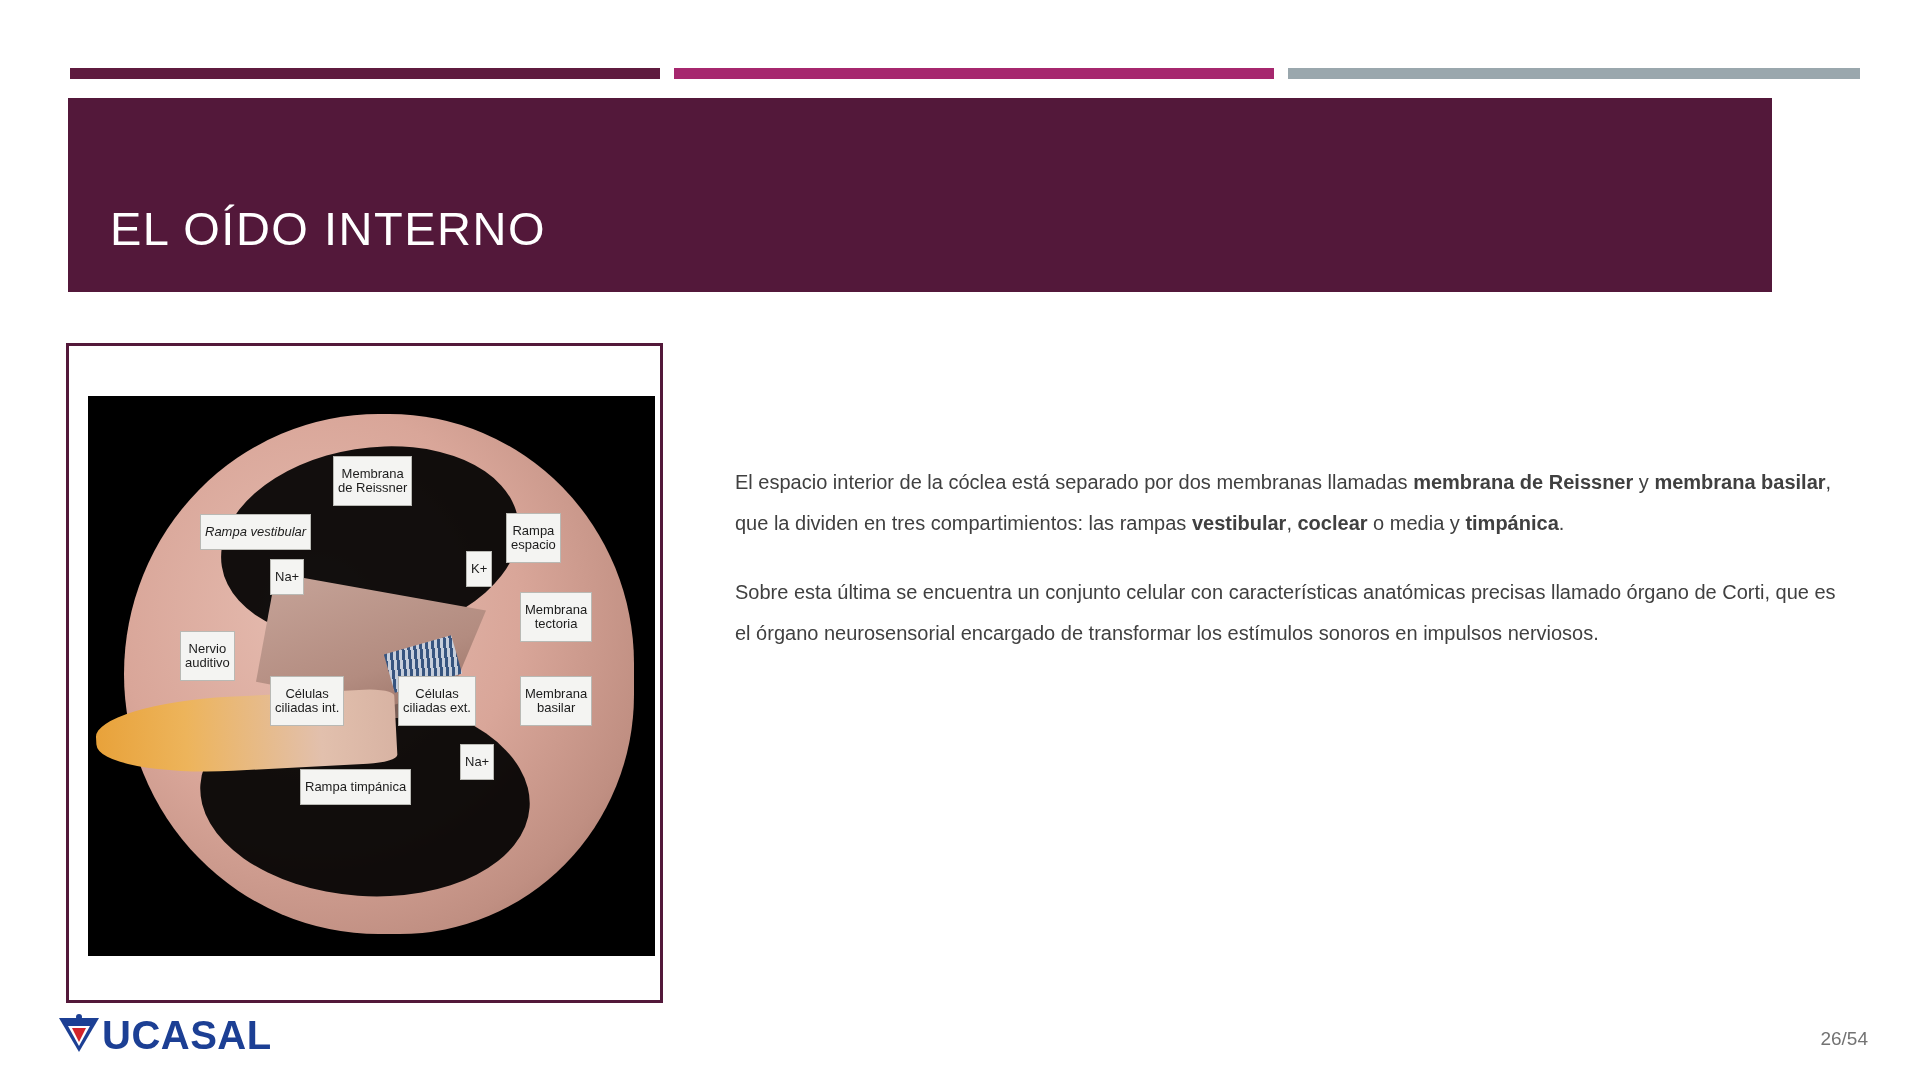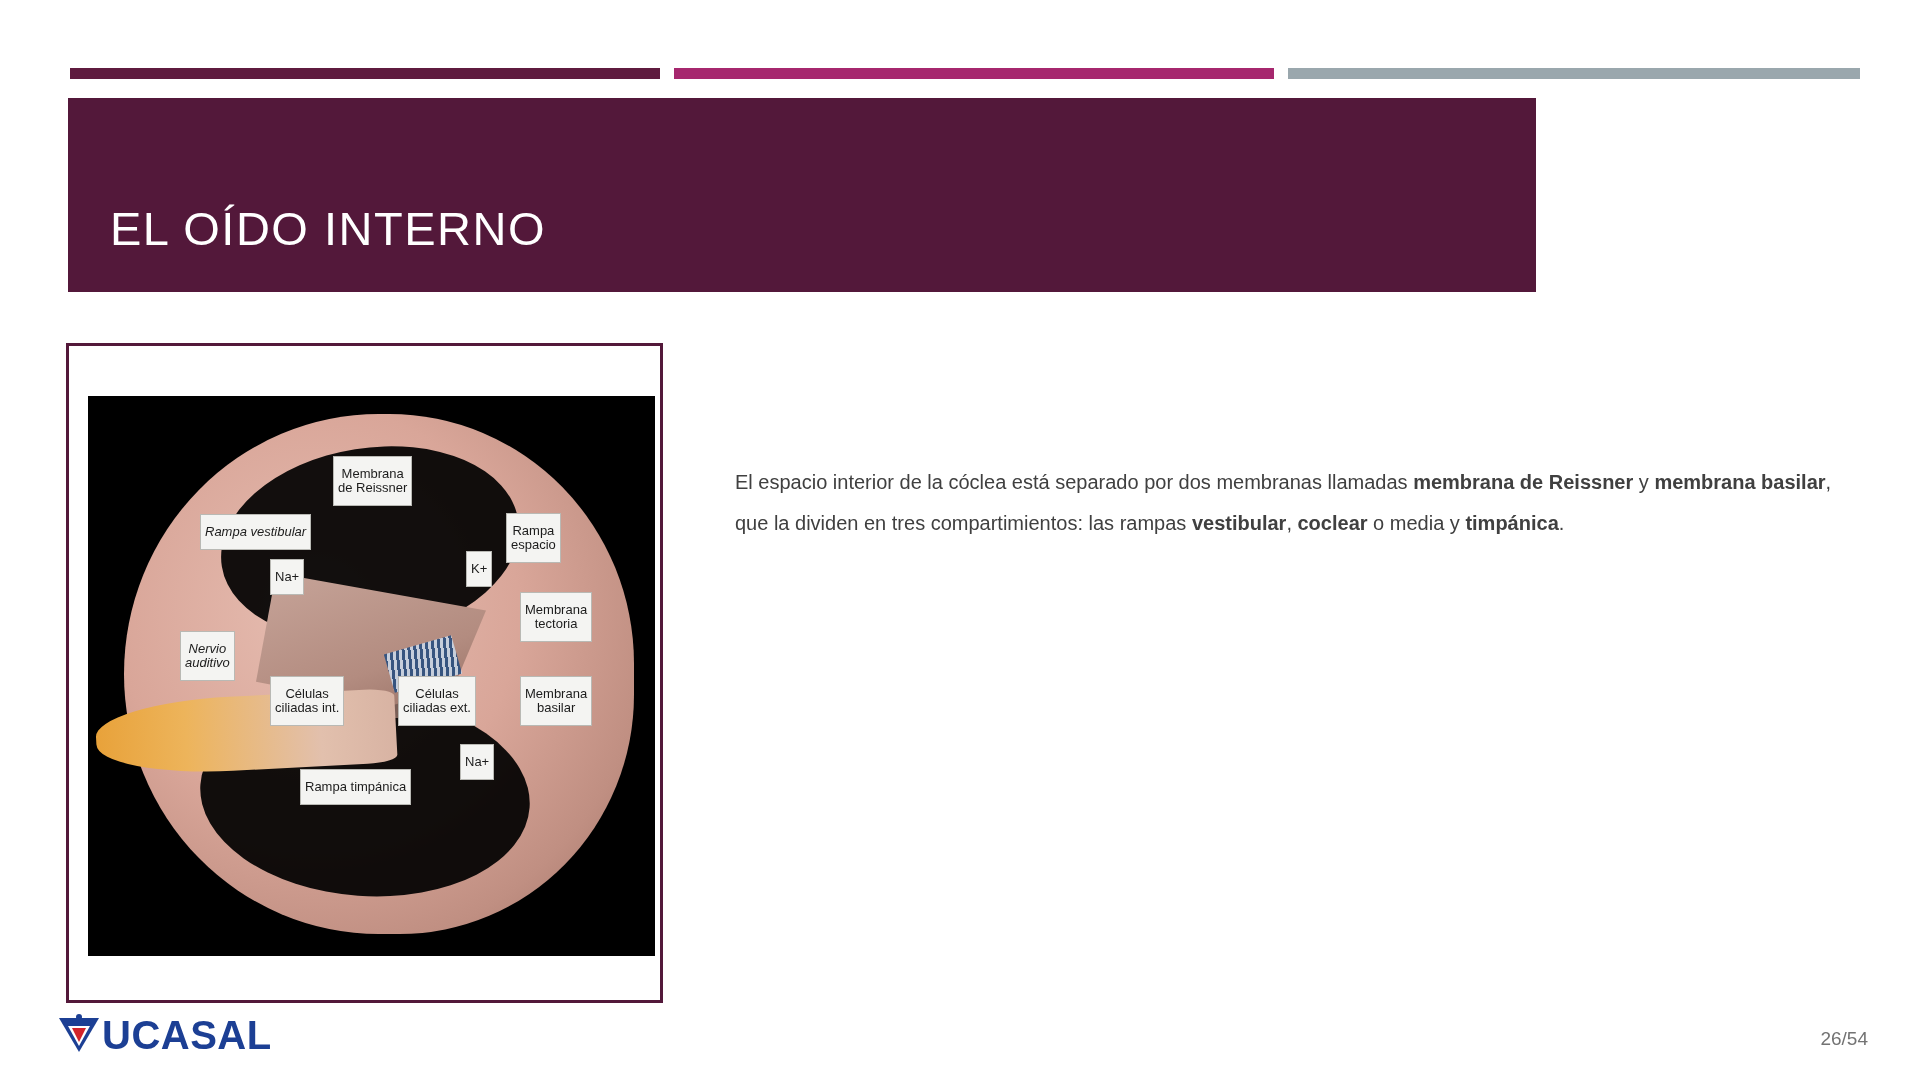--- a/index.html
+++ b/index.html
@@ -27,21 +27,21 @@
   }
   .rule-dark   { width: 590px; background: #5f1b3f; }
   .rule-mid    { width: 600px; background: #a6276e; }
   .rule-gray   { flex: 1;      background: #9aa7ad; }
 
   
   .title-band {
     position: absolute;
     top: 98px;
     left: 68px;
-    width: 1468px;
+    width: 1704px;
     height: 194px;
     background: #53183a;
   }
   .title-band .title-text {
     position: absolute;
     left: 42px;
     bottom: 36px;
     color: #ffffff;
     font-size: 47px;
     letter-spacing: 1.5px;
@@ -221,37 +221,38 @@
 
     <div class="lbl" style="left:245px; top:60px;">Membrana
 de Reissner</div>
     <div class="lbl" style="left:112px; top:118px;font-style:italic;">Rampa vestibular</div>
     <div class="lbl" style="left:418px; top:117px;">Rampa
 espacio</div>
     <div class="lbl" style="left:182px; top:163px;">Na+</div>
     <div class="lbl" style="left:378px; top:155px;">K+</div>
     <div class="lbl" style="left:432px; top:196px;">Membrana
 tectoria</div>
-    <div class="lbl" style="left:92px;  top:235px;font-style:italic;">Nervio
+    <div class="lbl" style="left:92px;  top:235px;">Nervio
 auditivo</div>
     <div class="lbl" style="left:182px; top:280px;">Células
 ciliadas int.</div>
     <div class="lbl" style="left:310px; top:280px;">Células
 ciliadas ext.</div>
     <div class="lbl" style="left:432px; top:280px;">Membrana
 basilar</div>
     <div class="lbl" style="left:212px; top:360px;margin-top:13px;">Rampa timpánica</div>
     <div class="lbl" style="left:372px; top:348px;">Na+</div>
   </div>
 </div>
 
 <div class="body-col">
   <p>
     <span>El espacio interior de la cóclea está separado por dos membranas llamadas </span><b>membrana de Reissner</b><span> y </span><b>membrana basilar</b><span>, que la dividen en tres compartimientos: las rampas </span><b>vestibular</b><span>, </span><b>coclear</b><span> o media y </span><b>timpánica</b><span>.</span>
   </p>
+  <p>Sobre esta última se encuentra un conjunto celular con características anatómicas precisas llamado órgano de Corti, que es el órgano neurosensorial encargado de transformar los estímulos sonoros en impulsos nerviosos.</p>
 </div>
 
 <div class="logo">
   <span class="logo-mark">
     <svg width="46" height="46" viewBox="0 0 46 46" aria-hidden="true">
       <path d="M3 6 H43 L23 40 Z" fill="#1c3f94"></path>
       <path d="M12 14 H34 L23 34 Z" fill="#ffffff"></path>
       <path d="M16 16 H30 L23 30 Z" fill="#d2232a"></path>
       <path d="M23 2 a3 3 0 0 1 3 3 a3 3 0 0 1 -6 0 a3 3 0 0 1 3 -3 z" fill="#1c3f94"></path>
     </svg>

